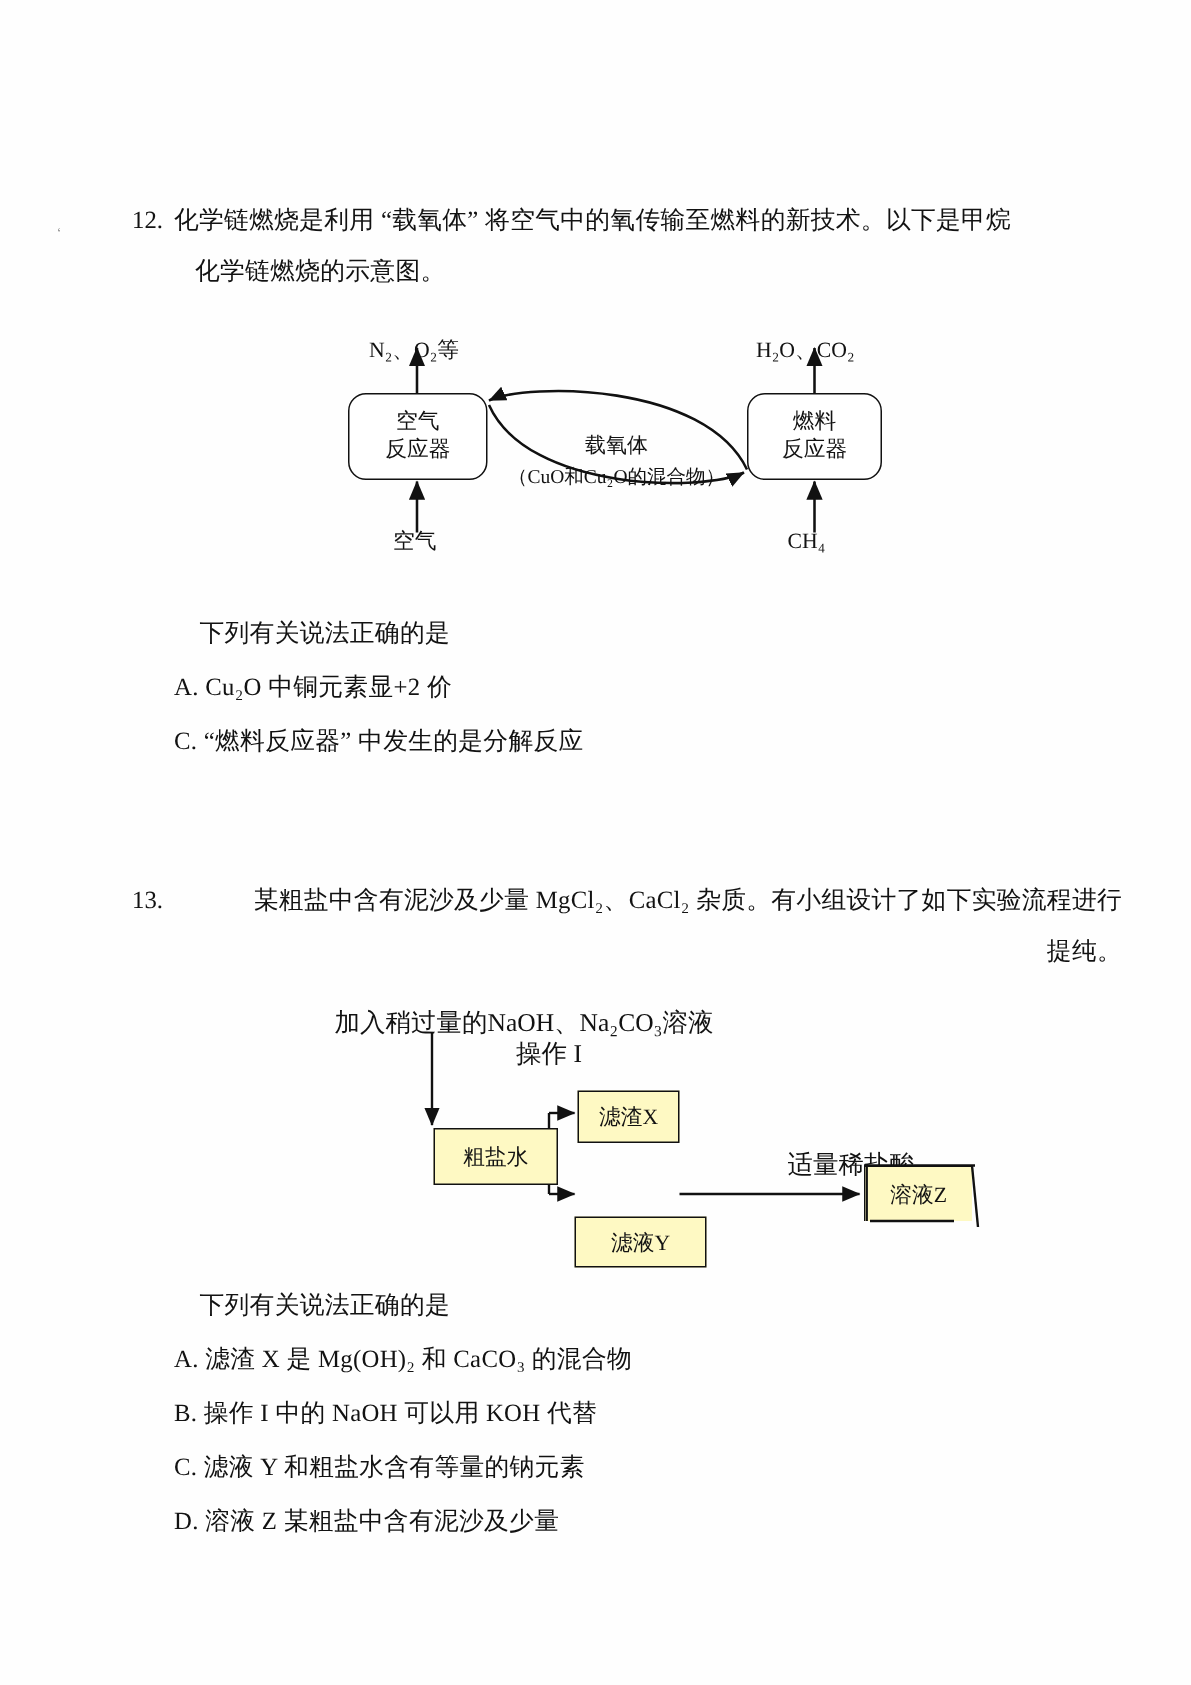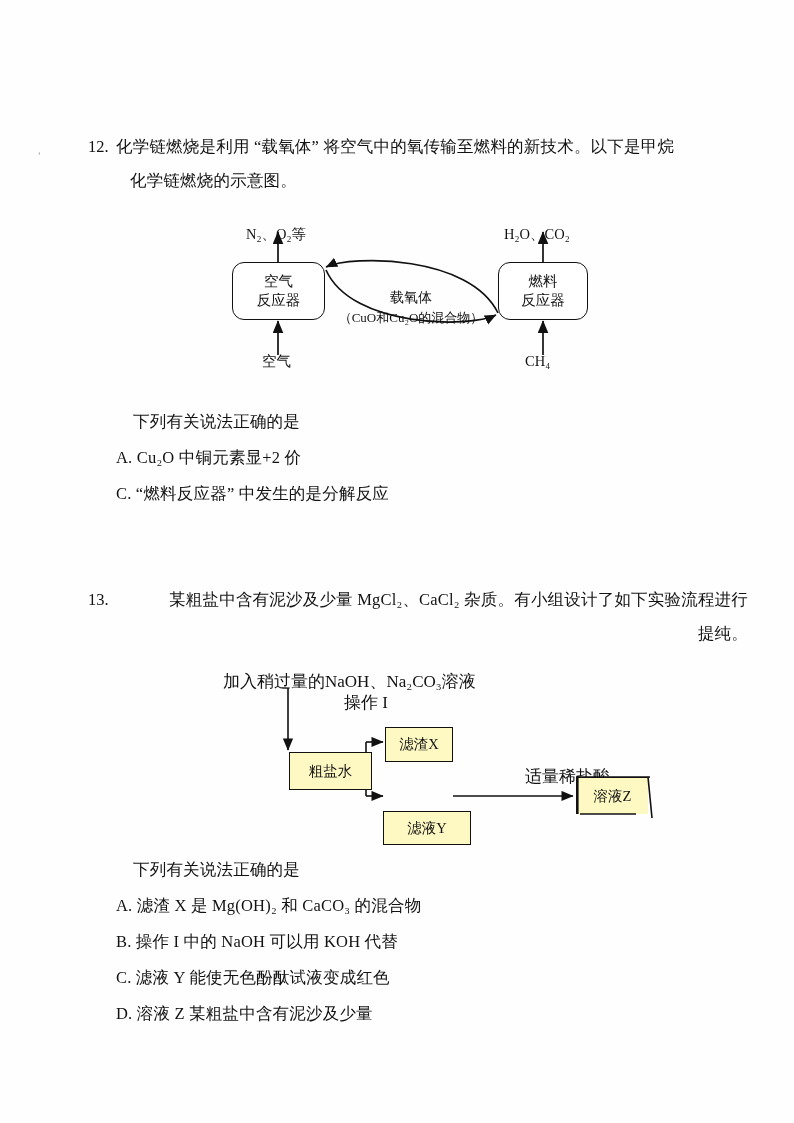--- a/index.html
+++ b/index.html
@@ -219,17 +219,17 @@
       <line x1="6" y1="5" x2="80" y2="5" stroke="#111" stroke-width="1.6"></line>
       <line x1="78" y1="5" x2="82" y2="46" stroke="#111" stroke-width="1.6"></line>
       <line x1="10" y1="42" x2="66" y2="42" stroke="#111" stroke-width="1.6"></line>
     </svg>
   </div>
 
   <div class="q-block" style="left:116px; top:852px;">
     <div class="stem">下列有关说法正确的是</div>
     <div class="opt">A. 滤渣 X 是 Mg(OH)₂ 和 CaCO₃ 的混合物</div>
     <div class="opt">B. 操作 I 中的 NaOH 可以用 KOH 代替</div>
-    <div class="opt">C. 滤液 Y 能使无色酚酞试液变成红色</div>
+    <div class="opt">C. 滤液 Y 和粗盐水含有等量的钠元素</div>
     <div class="opt">D. 溶液 Z 某粗盐中含有泥沙及少量</div>
   </div>
 
 </div>
 
 </body></html>

